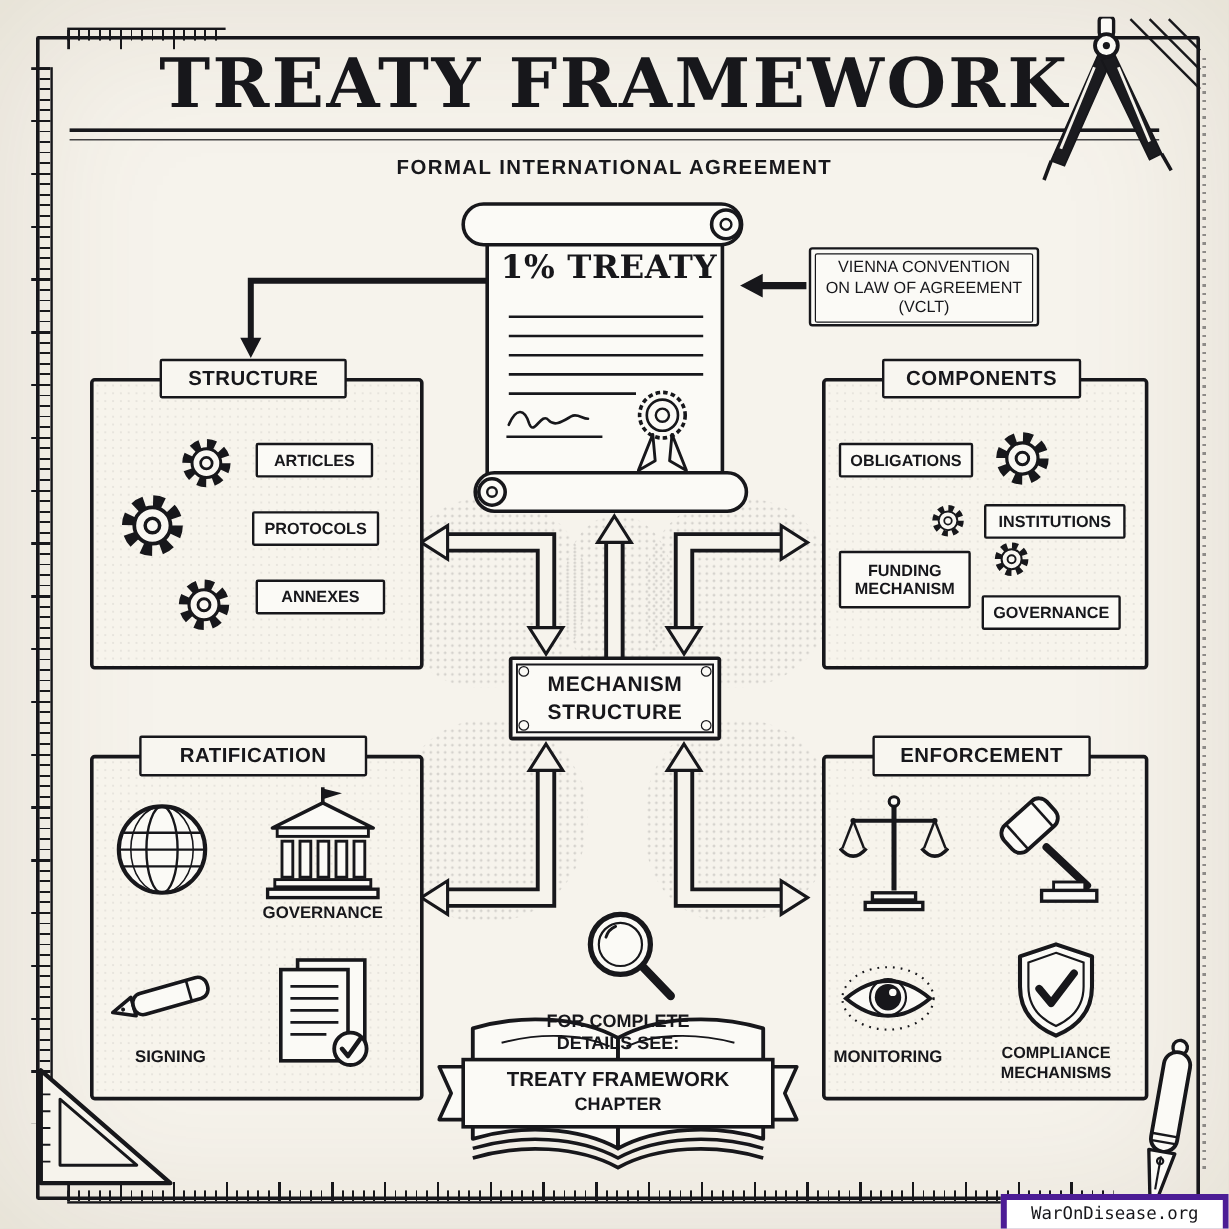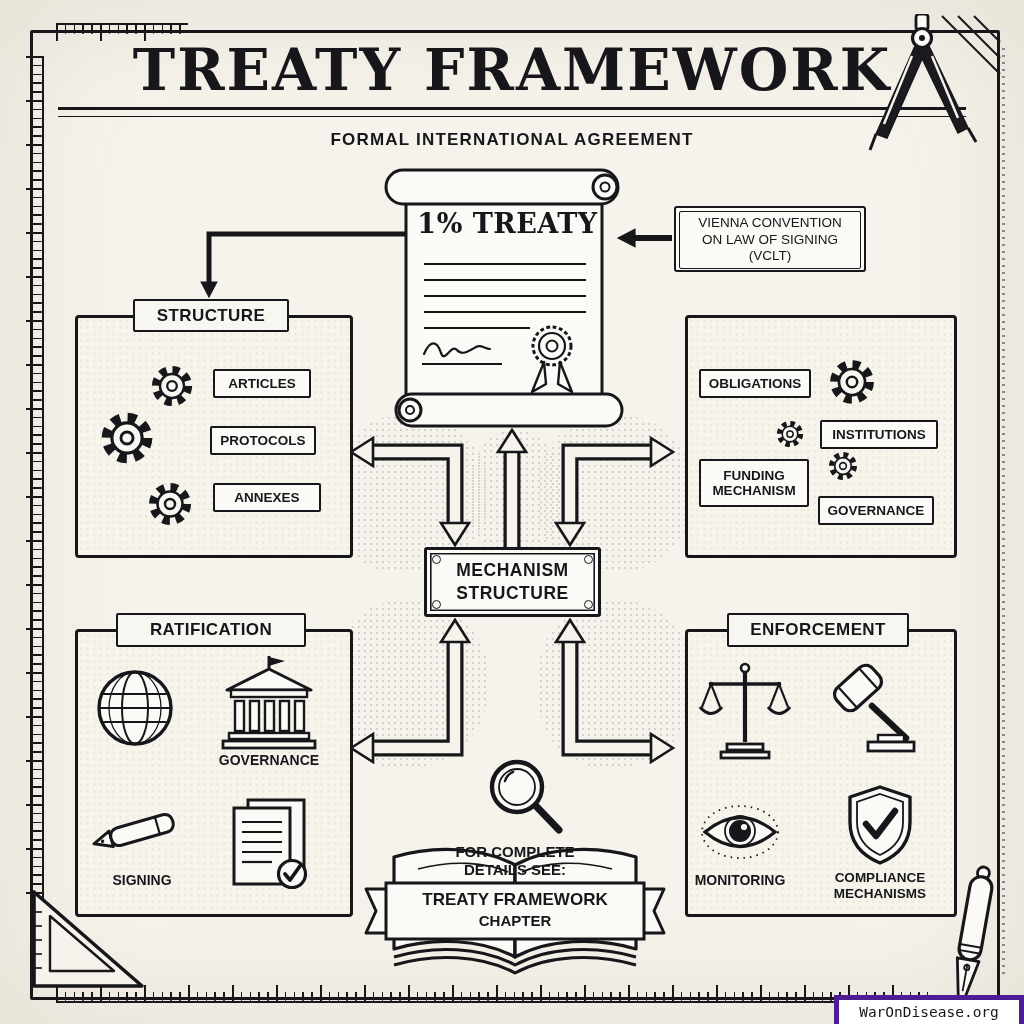--- a/index.html
+++ b/index.html
@@ -241,21 +241,21 @@
         <polygon points="164,206 152,236 166,228" fill="#fbfaf6" stroke="#17171b" stroke-width="2.4" stroke-linejoin="round"></polygon>
         <polygon points="180,206 192,236 178,228" fill="#fbfaf6" stroke="#17171b" stroke-width="2.4" stroke-linejoin="round"></polygon>
       </g>
     </svg>
     <div class="scroll-label">1% TREATY</div>
   </div>
 
   <div class="vclt">
     <div class="vclt-inner">
       <div>VIENNA CONVENTION</div>
-      <div>ON LAW OF SIGNING</div>
+      <div>ON LAW OF AGREEMENT</div>
       <div>(VCLT)</div>
     </div>
   </div>
 
   <div class="box" style="left:75px;top:315px;width:272px;height:237px"></div>
   <div class="tab" style="left:133px;top:299px;width:156px;height:33px">STRUCTURE</div>
   <svg class="icon" style="left:85px;top:340px" width="130" height="200" viewBox="0 0 130 200">
     <g>
         <use href="#sym-gear" x="64" y="23" width="46" height="46"></use>
       </g>
@@ -264,20 +264,21 @@
       </g>
     <g>
         <use href="#sym-gear" x="61" y="140" width="48" height="48"></use>
       </g>
   </svg>
   <div class="chip" style="left:213px;top:369px;width:98px;height:29px">ARTICLES</div>
   <div class="chip" style="left:210px;top:426px;width:106px;height:29px">PROTOCOLS</div>
   <div class="chip" style="left:213px;top:483px;width:108px;height:29px">ANNEXES</div>
 
   <div class="box" style="left:685px;top:315px;width:266px;height:237px"></div>
+  <div class="tab" style="left:735px;top:299px;width:166px;height:33px">COMPONENTS</div>
   <svg class="icon" style="left:770px;top:335px" width="170" height="160" viewBox="0 0 170 160">
     <g>
         <use href="#sym-gear" x="57" y="22" width="50" height="50"></use>
       </g>
     <g>
         <use href="#sym-gear" x="5" y="84" width="30" height="30"></use>
       </g>
     <g>
         <use href="#sym-gear" x="57" y="115" width="32" height="32"></use>
       </g>

